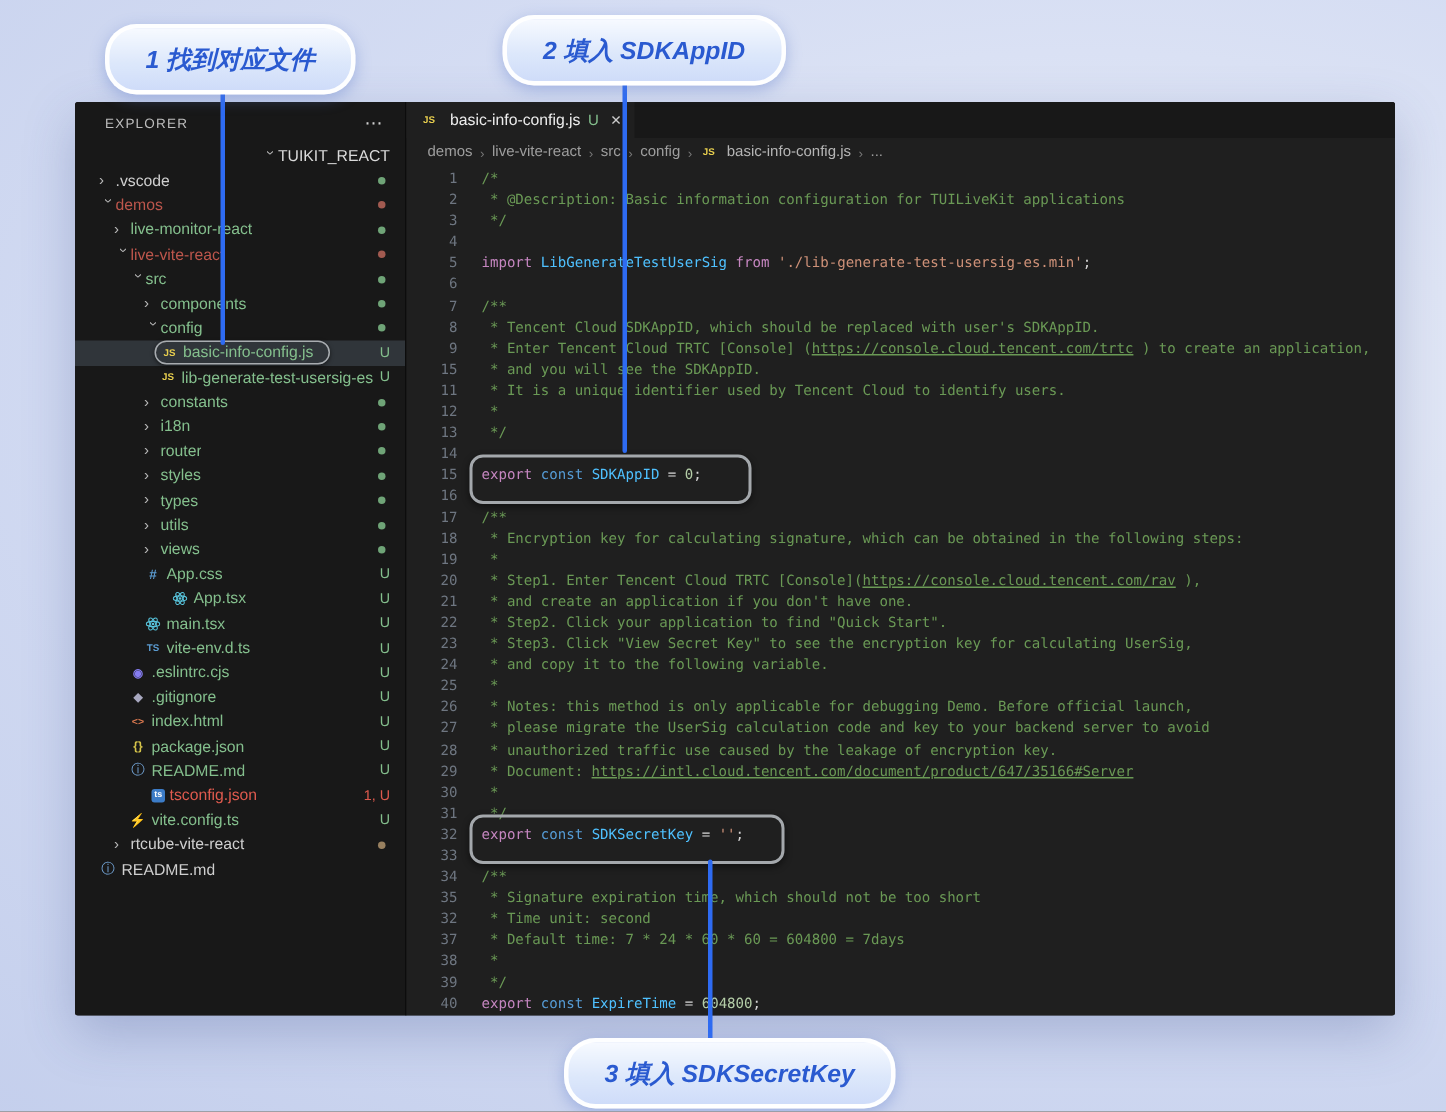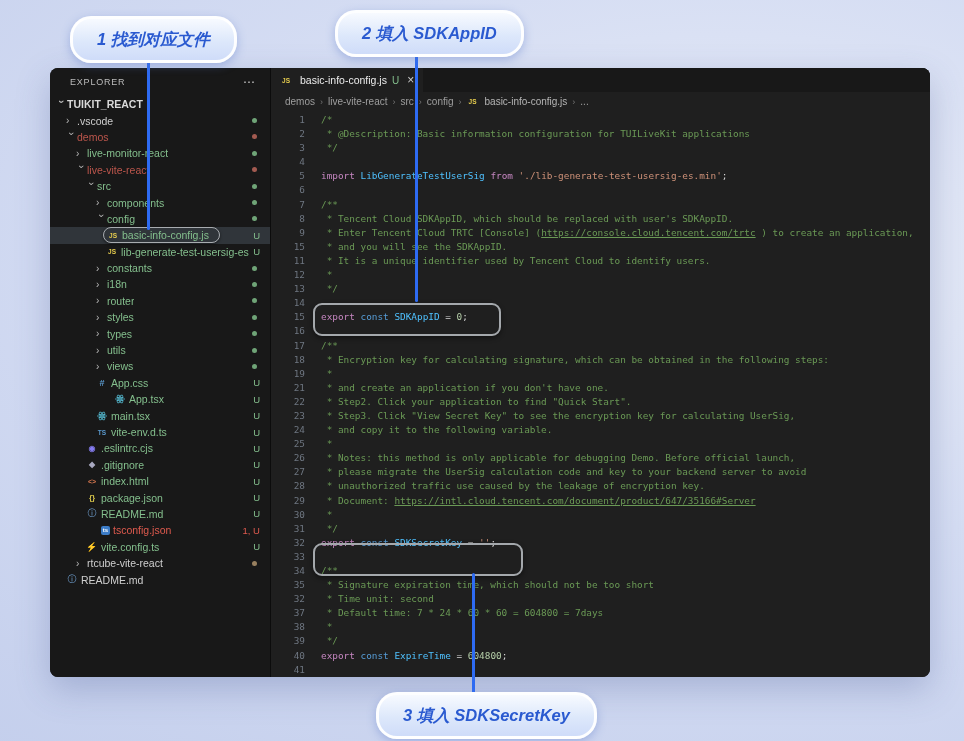--- a/index.html
+++ b/index.html
@@ -1,28 +1,28 @@
 <!DOCTYPE html>
 <html><head>
 <meta charset="utf-8">
 <style>
   html,body{margin:0;padding:0;}
   .page{position:relative;width:964px;height:741px;overflow:hidden;
     background:radial-gradient(120% 90% at 75% 35%, #e9edf7 0%, #d5ddf3 45%, #c3ceec 100%);
     font-family:"Liberation Sans",sans-serif;}
   .vswindow{position:absolute;left:50px;top:68px;width:880px;height:609px;display:flex;
-    background:#1f1f1f;border-radius:8px;box-shadow:0 12px 34px rgba(60,80,140,.28);overflow:hidden;}
+    background:#1f1f1f;border-radius:2px;box-shadow:0 12px 34px rgba(60,80,140,.28);overflow:hidden;}
   
   .sidebar{width:220px;flex:none;background:#181818;display:flex;flex-direction:column;border-right:1px solid #0c0c0c;}
   .sb-header{height:28px;flex:none;display:flex;align-items:center;justify-content:space-between;
     padding:0 14px 0 20px;color:#bcbcbc;font-size:9px;letter-spacing:.8px;}
   .sb-more{color:#cfcfcf;font-size:12px;letter-spacing:1px;cursor:pointer;}
   .tree{flex:1;overflow:hidden;font-size:10.5px;color:#cfcfcf;}
   .trow{display:flex;align-items:center;height:16.4px;padding-right:10px;}
-  .trow.root{font-weight:bold;color:#dadada;}
+  .trow.root{font-weight:normal;color:#dadada;justify-content:flex-end;}
   .trow.selected{background:#30353a;}
   .tinner{display:inline-flex;align-items:center;min-width:0;}
   .fbox{border:1.5px solid #a8acb0;border-radius:8px;padding:1px 10px 1px 3px;margin:-2px 0 -2px -3px;
     box-shadow:0 1px 3px rgba(0,0,0,.55);}
   .chev{width:11px;flex:none;font-size:10px;color:#b8b8b8;display:inline-block;transform-origin:45% 55%;}
   .chev.exp{transform:rotate(90deg);}
   .ficon{width:12px;height:11px;flex:none;margin-right:3px;display:inline-flex;align-items:center;justify-content:center;font-weight:bold;font-style:normal;}
   .i-js{color:#e6cd4e;font-size:6.5px;}
   .i-css{color:#5b9bd0;font-size:9px;}
   .i-ts{color:#5b9bd0;font-size:6.5px;}
@@ -385,20 +385,21 @@
           <div class="cline"><span class="ln">15</span><span class="lc"><span class="t-cmt"> * and you will see the SDKAppID.</span></span></div>
           <div class="cline"><span class="ln">11</span><span class="lc"><span class="t-cmt"> * It is a unique identifier used by Tencent Cloud to identify users.</span></span></div>
           <div class="cline"><span class="ln">12</span><span class="lc"><span class="t-cmt"> *</span></span></div>
           <div class="cline"><span class="ln">13</span><span class="lc"><span class="t-cmt"> */</span></span></div>
           <div class="cline"><span class="ln">14</span><span class="lc"></span></div>
           <div class="cline"><span class="ln">15</span><span class="lc"><span class="t-kw">export</span><span class="t-pl"> </span><span class="t-kw2">const</span><span class="t-pl"> </span><span class="t-var">SDKAppID</span><span class="t-pl"> = </span><span class="t-num">0</span><span class="t-pl">;</span></span></div>
           <div class="cline"><span class="ln">16</span><span class="lc"></span></div>
           <div class="cline"><span class="ln">17</span><span class="lc"><span class="t-cmt">/**</span></span></div>
           <div class="cline"><span class="ln">18</span><span class="lc"><span class="t-cmt"> * Encryption key for calculating signature, which can be obtained in the following steps:</span></span></div>
           <div class="cline"><span class="ln">19</span><span class="lc"><span class="t-cmt"> *</span></span></div>
+          <div class="cline"><span class="ln">20</span><span class="lc"><span class="t-cmt"> * Step1. Enter Tencent Cloud TRTC [Console](</span><span class="t-link">https://console.cloud.tencent.com/rav</span><span class="t-cmt"> ),</span></span></div>
           <div class="cline"><span class="ln">21</span><span class="lc"><span class="t-cmt"> * and create an application if you don't have one.</span></span></div>
           <div class="cline"><span class="ln">22</span><span class="lc"><span class="t-cmt"> * Step2. Click your application to find "Quick Start".</span></span></div>
           <div class="cline"><span class="ln">23</span><span class="lc"><span class="t-cmt"> * Step3. Click "View Secret Key" to see the encryption key for calculating UserSig,</span></span></div>
           <div class="cline"><span class="ln">24</span><span class="lc"><span class="t-cmt"> * and copy it to the following variable.</span></span></div>
           <div class="cline"><span class="ln">25</span><span class="lc"><span class="t-cmt"> *</span></span></div>
           <div class="cline"><span class="ln">26</span><span class="lc"><span class="t-cmt"> * Notes: this method is only applicable for debugging Demo. Before official launch,</span></span></div>
           <div class="cline"><span class="ln">27</span><span class="lc"><span class="t-cmt"> * please migrate the UserSig calculation code and key to your backend server to avoid</span></span></div>
           <div class="cline"><span class="ln">28</span><span class="lc"><span class="t-cmt"> * unauthorized traffic use caused by the leakage of encryption key.</span></span></div>
           <div class="cline"><span class="ln">29</span><span class="lc"><span class="t-cmt"> * Document: </span><span class="t-link">https://intl.cloud.tencent.com/document/product/647/35166#Server</span></span></div>
           <div class="cline"><span class="ln">30</span><span class="lc"><span class="t-cmt"> *</span></span></div>

